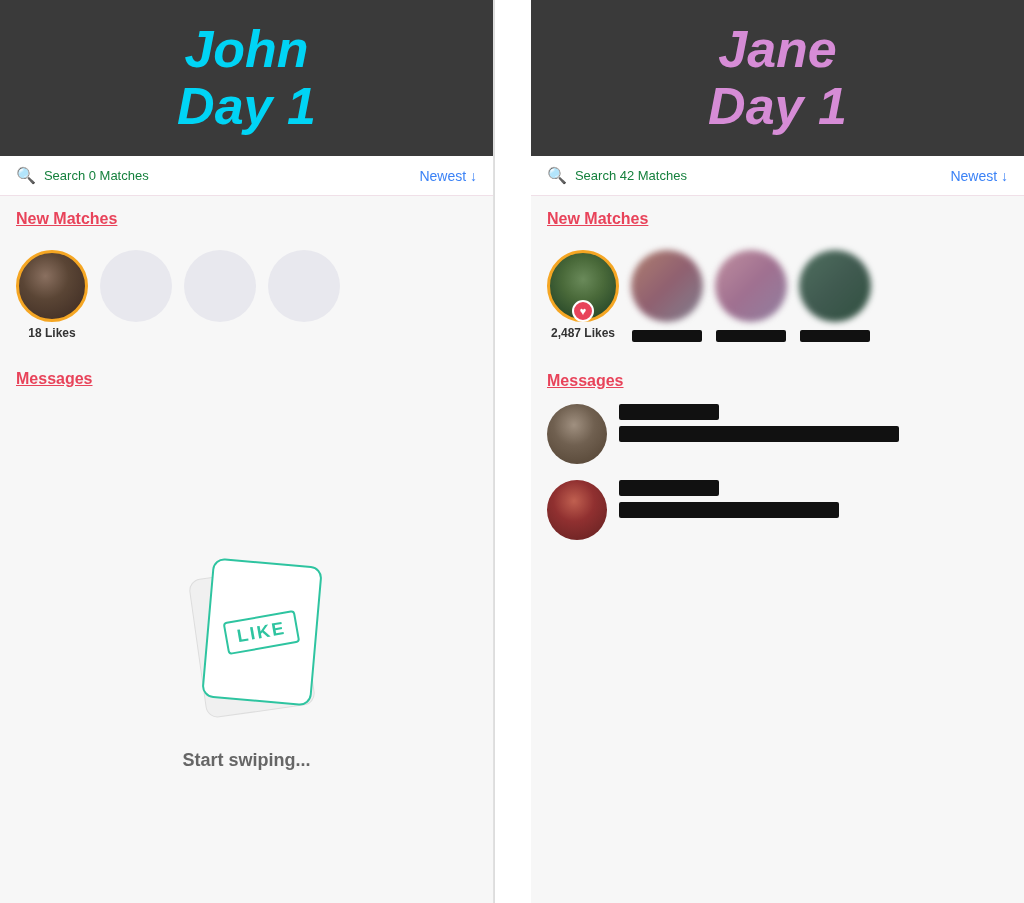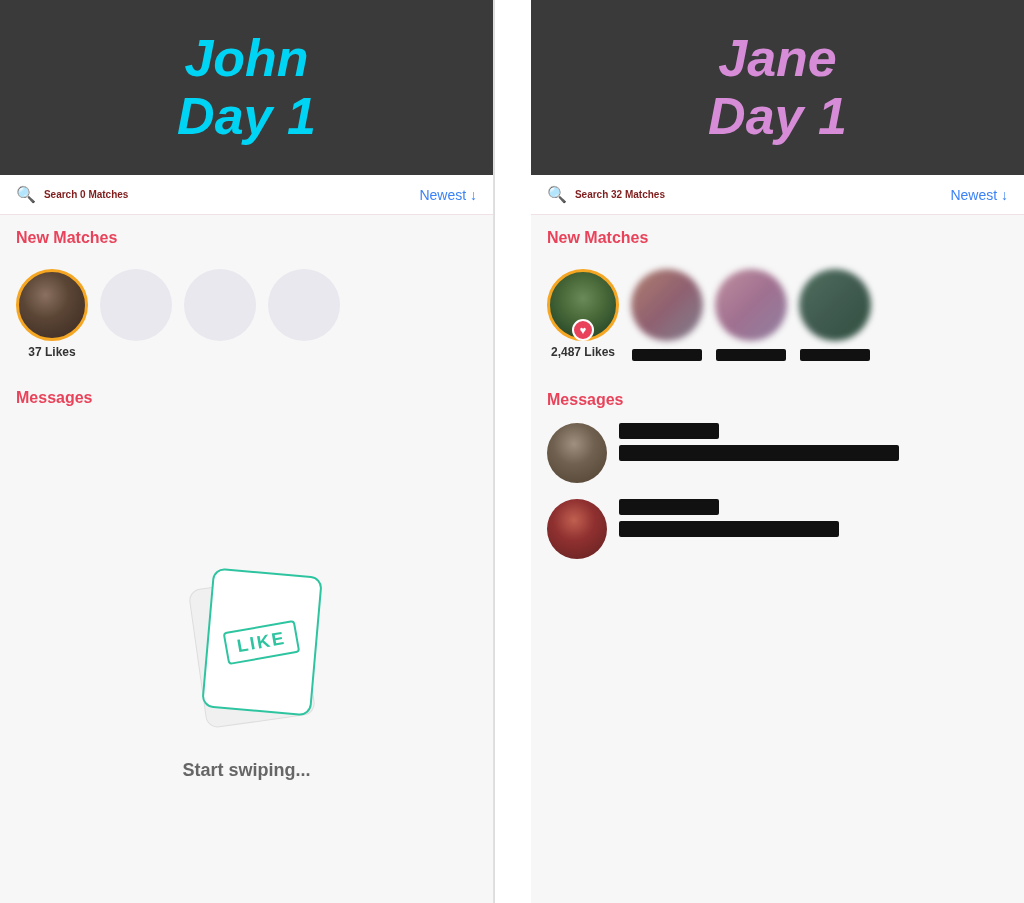--- a/index.html
+++ b/index.html
@@ -28,21 +28,21 @@
     .panel:last-child {
       border-right: none;
       padding-left: 36px;
     }
 
     .panel-header {
       background: #3a3a3a;
       display: flex;
       align-items: center;
       justify-content: center;
-      height: 175px;
+      height: 156px;
       flex-shrink: 0;
     }
 
     .panel-header-title {
       font-size: 52px;
       font-weight: 900;
       text-align: center;
       line-height: 1.1;
       font-style: italic;
     }
@@ -77,40 +77,40 @@
       align-items: center;
       gap: 8px;
     }
 
     .search-icon {
       color: #e8435a;
       font-size: 16px;
     }
 
     .search-input-text {
-      color: #7f1d1d;
-      font-size: 10px;
-      font-weight: bold;
+      color: #15803d;
+      font-size: 13px;
     }
 
     .search-sort {
       color: #3b82f6;
       font-size: 14px;
       cursor: pointer;
     }
 
     .section {
       padding: 14px 16px 8px 16px;
     }
 
     .section-title {
       color: #e8435a;
       font-weight: 700;
       font-size: 16px;
       margin-bottom: 14px;
+      text-decoration: underline;
     }
 
     .matches-row {
       display: flex;
       gap: 12px;
       align-items: flex-start;
       padding: 0 16px 16px 16px;
     }
 
     .match-item {
@@ -308,21 +308,21 @@
 
       <div class="section">
         <div class="section-title">New Matches</div>
       </div>
       <div class="matches-row">
 
         <div class="match-item">
           <div class="match-avatar-wrapper">
             <div class="avatar-img-john"></div>
           </div>
-          <span class="avatar-label">37 Likes</span>
+          <span class="avatar-label">18 Likes</span>
         </div>
 
         <div class="match-item">
           <div class="avatar-placeholder"></div>
         </div>
         <div class="match-item">
           <div class="avatar-placeholder"></div>
         </div>
         <div class="match-item">
           <div class="avatar-placeholder"></div>
@@ -353,21 +353,21 @@
         <div>Jane</div>
         <div>Day 1</div>
       </div>
     </div>
 
     <div class="panel-body">
 
       <div class="search-bar">
         <div class="search-left">
           <span class="search-icon">🔍</span>
-          <span class="search-input-text">Search 32 Matches</span>
+          <span class="search-input-text">Search 42 Matches</span>
         </div>
         <span class="search-sort">Newest ↓</span>
       </div>
 
       <div class="section">
         <div class="section-title">New Matches</div>
       </div>
       <div class="matches-row">
 
         <div class="match-item">

